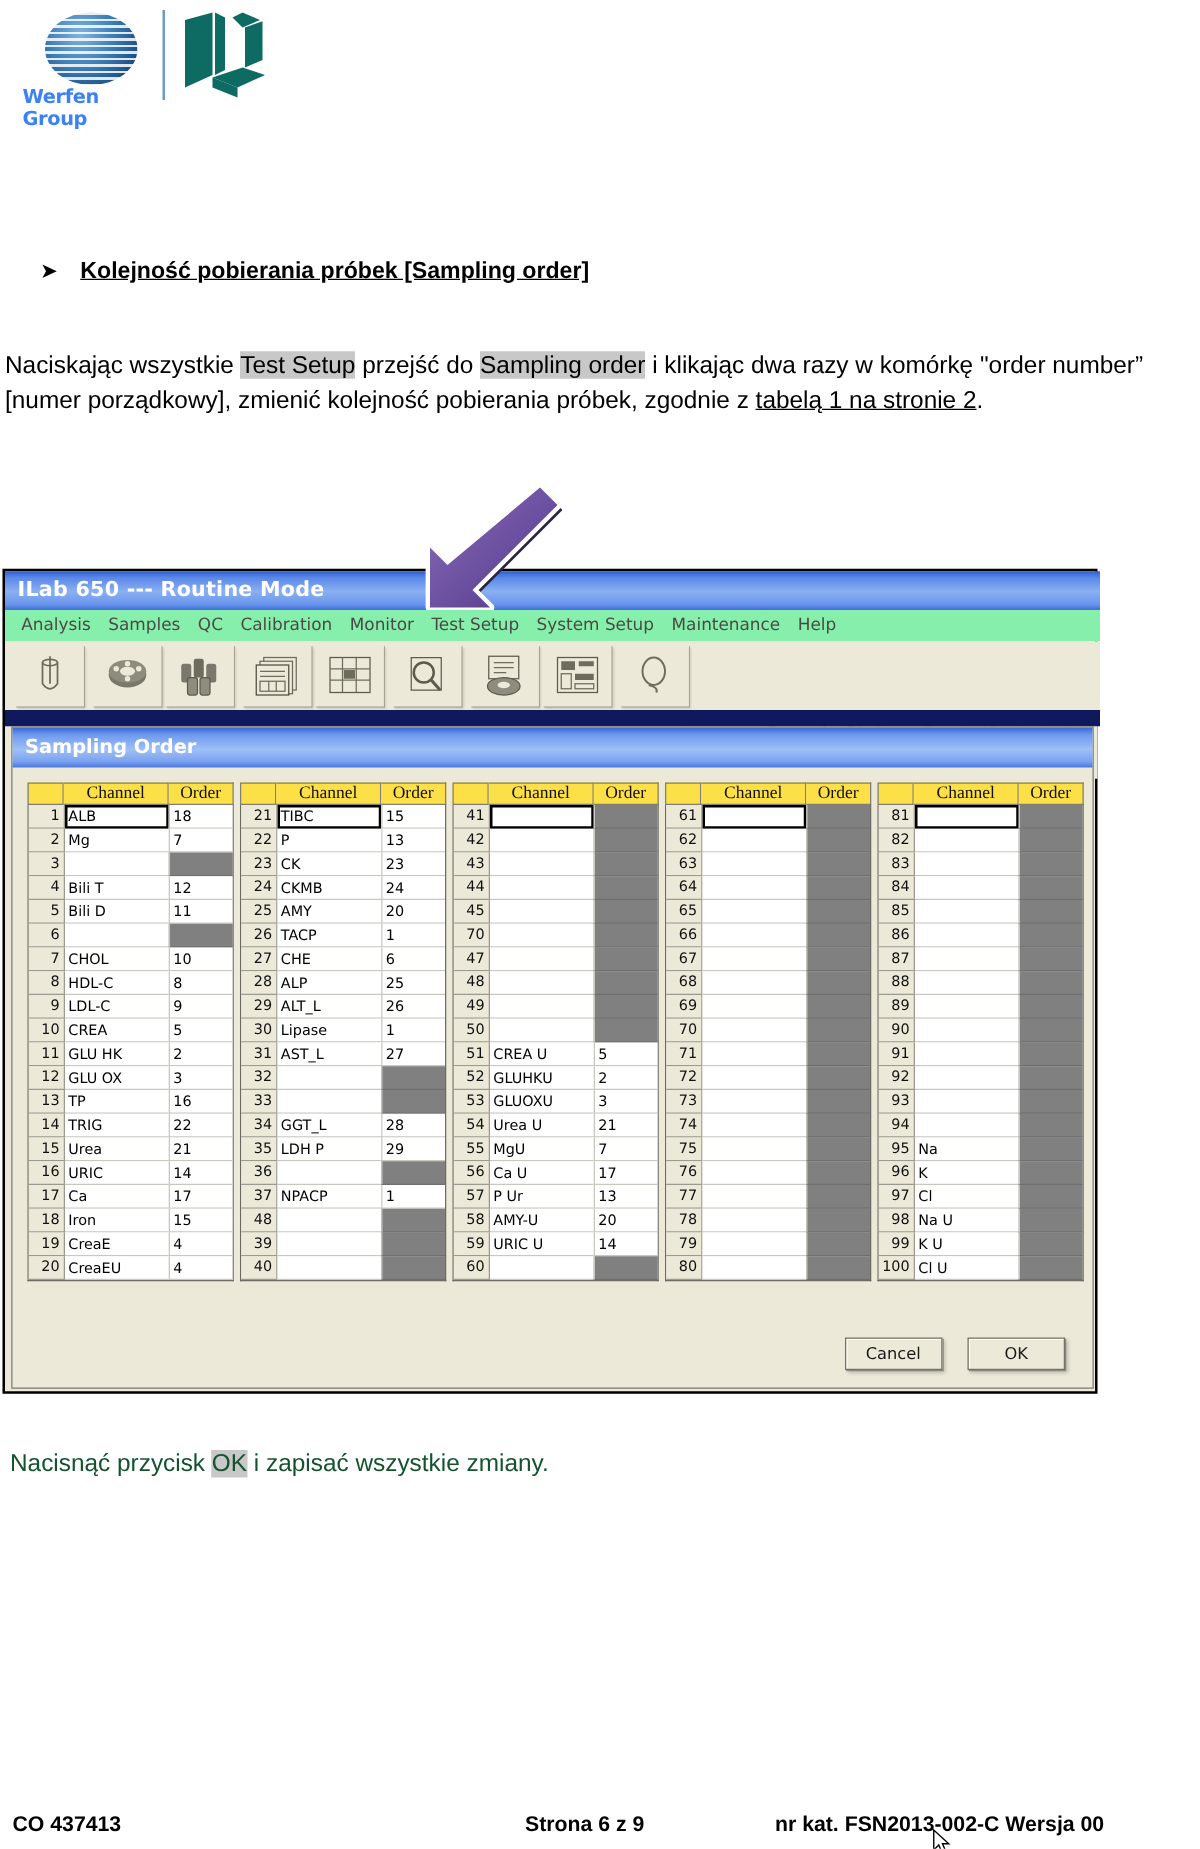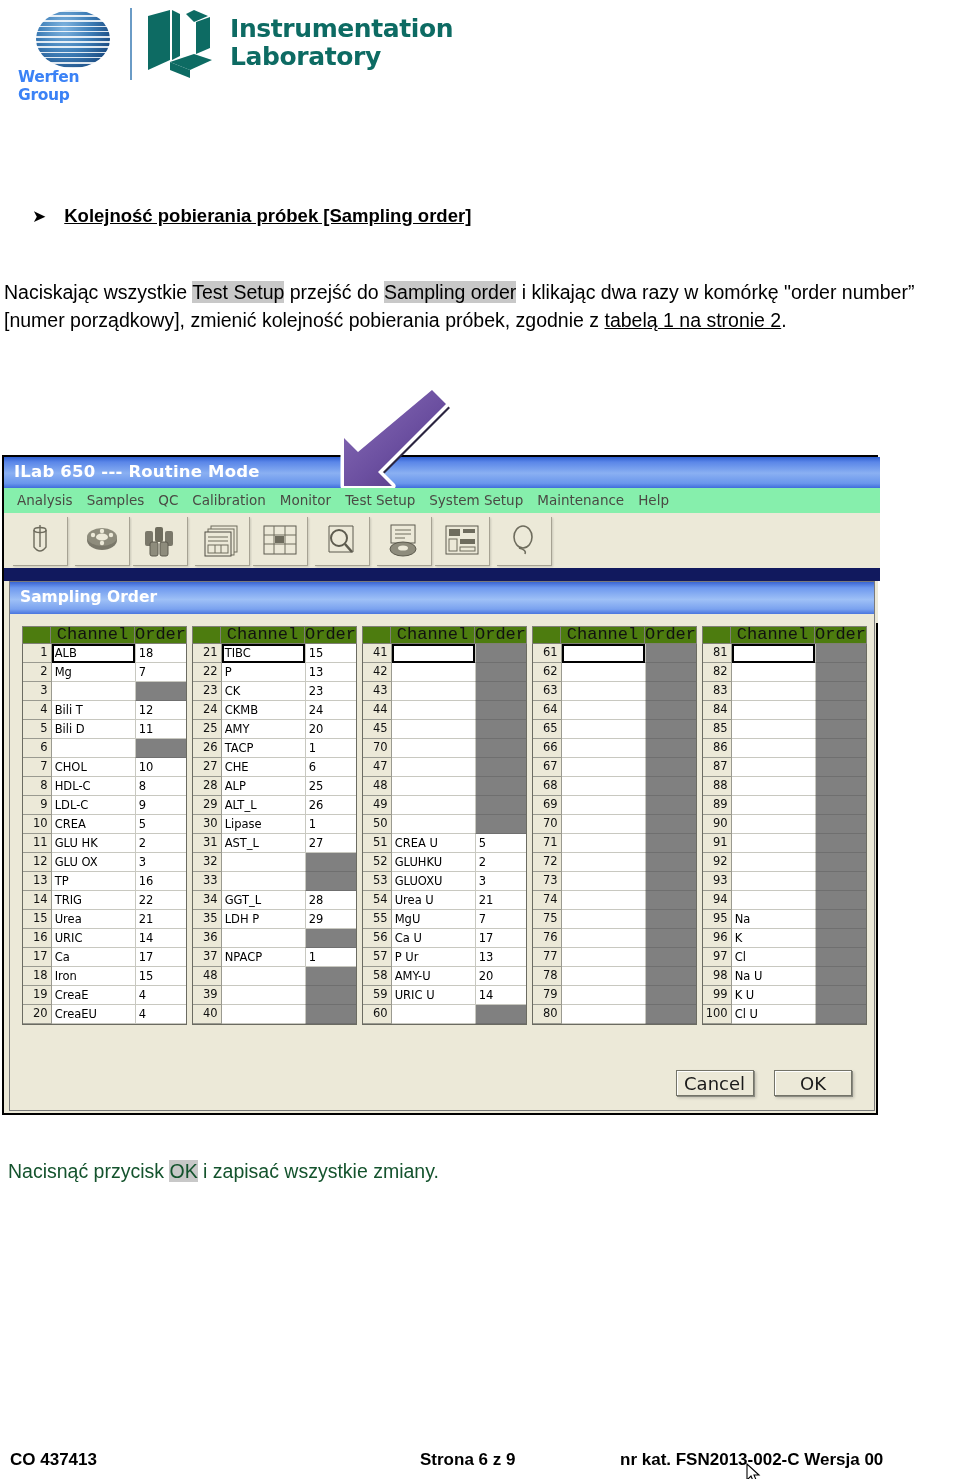--- a/index.html
+++ b/index.html
@@ -76,43 +76,43 @@
   
   #so-dialog { position:absolute; left:5px; top:124px; width:866px; height:530px;
      background:#ece9d8; border:1px solid #7a7a7a; }
   #so-title { width:100%; height:32px;
      background:linear-gradient(to bottom,#3a66d4 0%, #6e99ef 18%, #9ec0f6 55%, #7aa2ef 85%, #4a76de 100%);
      color:#fff; font-weight:bold; font-size:15.5px; padding:6px 0 0 10px;
      font-family:"DejaVu Sans", sans-serif; }
   #grid-area { position:absolute; left:12px; top:44px; width:848px; height:400px; }
   .grid-block { position:absolute; top:0; width:165px; }
   .g-head { display:flex; height:18px; }
-  .g-head div { border:1px solid #7f7f76; background:#4d7c0f; font-size:17px;
-     text-align:center; line-height:16px; font-family:Liberation Mono, monospace; color:#111; }
+  .g-head div { border:1px solid #7f7f76; background:#fde047; font-size:14px;
+     text-align:center; line-height:16px; font-family:Liberation Serif, serif; color:#111; }
   .hc-num { width:29px; }
   .hc-ch  { width:84px; border-left:none !important; }
   .hc-or  { width:52px; border-left:none !important; }
   .g-body { border:1px solid #6b6b62; border-top:none; display:block; }
   .g-row { display:flex; height:19px; }
   .c-num { width:29px; background:#ece9d8; border:1px solid #9a9a90; border-top:none; border-left:none;
      font-size:11.5px; text-align:right; padding-right:3px; line-height:17px;
      font-family:"DejaVu Sans", sans-serif; color:#111; }
   .c-ch  { width:84px; background:#ffffff; border-bottom:1px solid #c8c8c0;
      font-size:11.5px; padding-left:3px; line-height:18px;
      font-family:"DejaVu Sans", sans-serif; color:#000; }
   .c-or  { width:52px; background:#ffffff; border-bottom:1px solid #c8c8c0; border-left:1px solid #c8c8c0;
      font-size:11.5px; padding-left:3px; line-height:18px;
      font-family:"DejaVu Sans", sans-serif; color:#000; }
   .c-or.disabled { background:#808080; border-bottom:1px solid #6f6f6f; }
   .c-ch.focus { outline:2px solid #000; outline-offset:-2px; }
   #so-buttons { position:absolute; right:22px; bottom:14px; }
   .dlg-btn { display:inline-block; width:78px; height:26px; margin-left:16px;
      background:#ece9d8; border:1px solid #737368;
      box-shadow: inset 1px 1px 0 #ffffff, 1px 1px 0 #8a8a80, 2px 2px 3px rgba(0,0,0,0.2);
-     font-size:18px; text-align:center; line-height:25px;
+     font-size:13px; text-align:center; line-height:25px;
      font-family:"DejaVu Sans", sans-serif; color:#1a1a1a; }
 
   
   #mouse-cursor { position:absolute; left:742px; top:1006px; width:16px; height:22px; }
 
   
   #annot-arrow { position:absolute; left:330px; top:388px; width:120px; height:100px; }
 
   
   #doc-footer-note { position:absolute; left:8px; top:1160px; width:800px;
@@ -134,24 +134,20 @@
   <div id="logo-divider"></div>
   <div id="il-mark">
     <svg width="78" height="72" viewBox="0 0 78 72">
       <polygon points="2,8 24,2 24,52 2,62" fill="#0d6b63"></polygon>
       <polygon points="26,2 34,6 34,48 26,52" fill="#0d6b63"></polygon>
       <polygon points="40,6 48,2 62,8 48,14" fill="#0d6b63"></polygon>
       <polygon points="50,14 64,9 64,40 50,46" fill="#0d6b63"></polygon>
       <polygon points="24,54 48,46 66,52 44,62" fill="#0d6b63"></polygon>
       <polygon points="24,54 44,62 44,70 24,62" fill="#0d6b63"></polygon>
     </svg>
-  </div>
-  <div id="il-words">
-    <div id="il-line1">Instrumentation</div>
-    <div id="il-line2">Laboratory</div>
   </div>
 </div>
 
 <div id="doc-heading">
   <span class="bullet">➤</span><span class="htext">Kolejność pobierania próbek [Sampling order]</span>
 </div>
 
 <div id="doc-para"><span>Naciskając wszystkie </span><span class="hl">Test Setup</span><span> przejść do </span><span class="hl">Sampling order</span><span> i klikając dwa razy w komórkę "order number” [numer porządkowy], zmienić kolejność pobierania próbek, zgodnie z </span><span class="ul">tabelą 1 na stronie 2</span><span>.</span></div>
 
 <div id="app-window">

